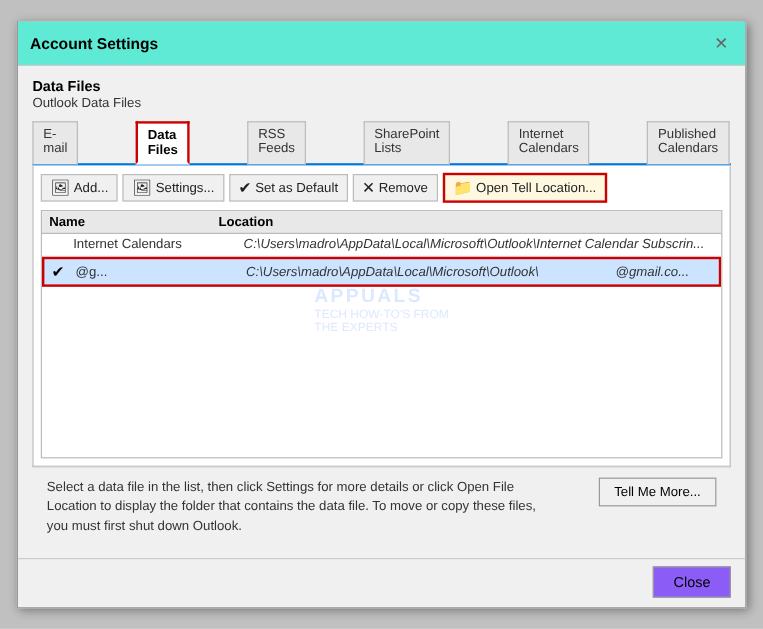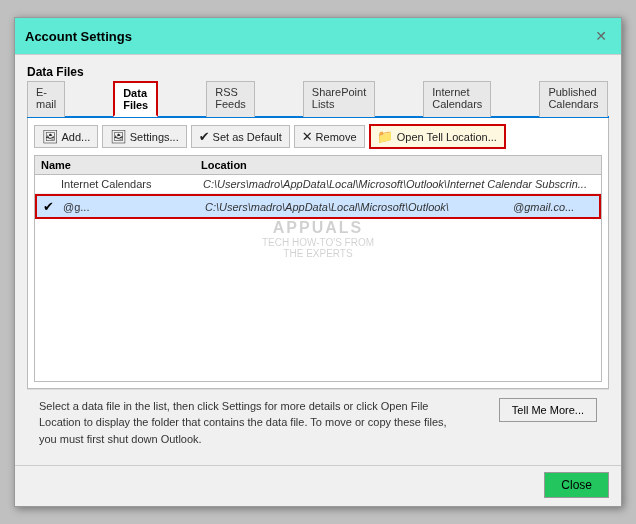--- a/index.html
+++ b/index.html
@@ -128,21 +128,21 @@
       flex: 1;
       overflow: hidden;
     }
     .table-header {
       display: flex;
       background: #e8e8e8;
       border-bottom: 1px solid #bbb;
       padding: 3px 6px;
     }
     .col-name {
-      width: 160px;
+      width: 141px;
       font-weight: 600;
       font-size: 11px;
     }
     .col-location {
       flex: 1;
       font-weight: 600;
       font-size: 11px;
     }
     .table-row-item {
       display: flex;
@@ -177,23 +177,22 @@
     }
     .watermark-area {
       flex: 1;
       display: flex;
       align-items: center;
       justify-content: center;
       position: relative;
     }
     .watermark {
       opacity: 0.18;
-      text-align: center;
       font-size: 13px;
-      color: #000000;
+      color: #3b82f6;
       user-select: none;
     }
     .bottom-section {
       padding: 8px 12px;
       display: flex;
       align-items: flex-start;
       gap: 24px;
       border-top: 1px solid #ddd;
     }
     .bottom-text {
@@ -212,38 +211,39 @@
       margin-left: 28px;
     }
     .dialog-footer {
       display: flex;
       justify-content: flex-end;
       padding: 6px 12px 8px 12px;
       border-top: 1px solid #ccc;
     }
     .close-dialog-btn {
       padding: 5px 16px;
-      background: #22c55e;
+      background: #8b5cf6;
       border: 1px solid #999;
       cursor: pointer;
       font-size: 12px;
     }
   </style>
 </head>
 <body>
 
 <div class="dialog">
 
   <div class="title-bar">
     <span class="title-bar-text">Account Settings</span>
     <button class="close-btn">✕</button>
   </div>
 
   <div class="dialog-body">
     <div class="section-header">Data Files</div>
+    <div class="section-sub">Outlook Data Files</div>
 
     <div class="tabs-row">
       <div class="tab">E-mail</div>
       <div class="tab active">Data Files</div>
       <div class="tab">RSS Feeds</div>
       <div class="tab">SharePoint Lists</div>
       <div class="tab">Internet Calendars</div>
       <div class="tab">Published Calendars</div>
       <div class="tab">Address Books</div>
     </div>

